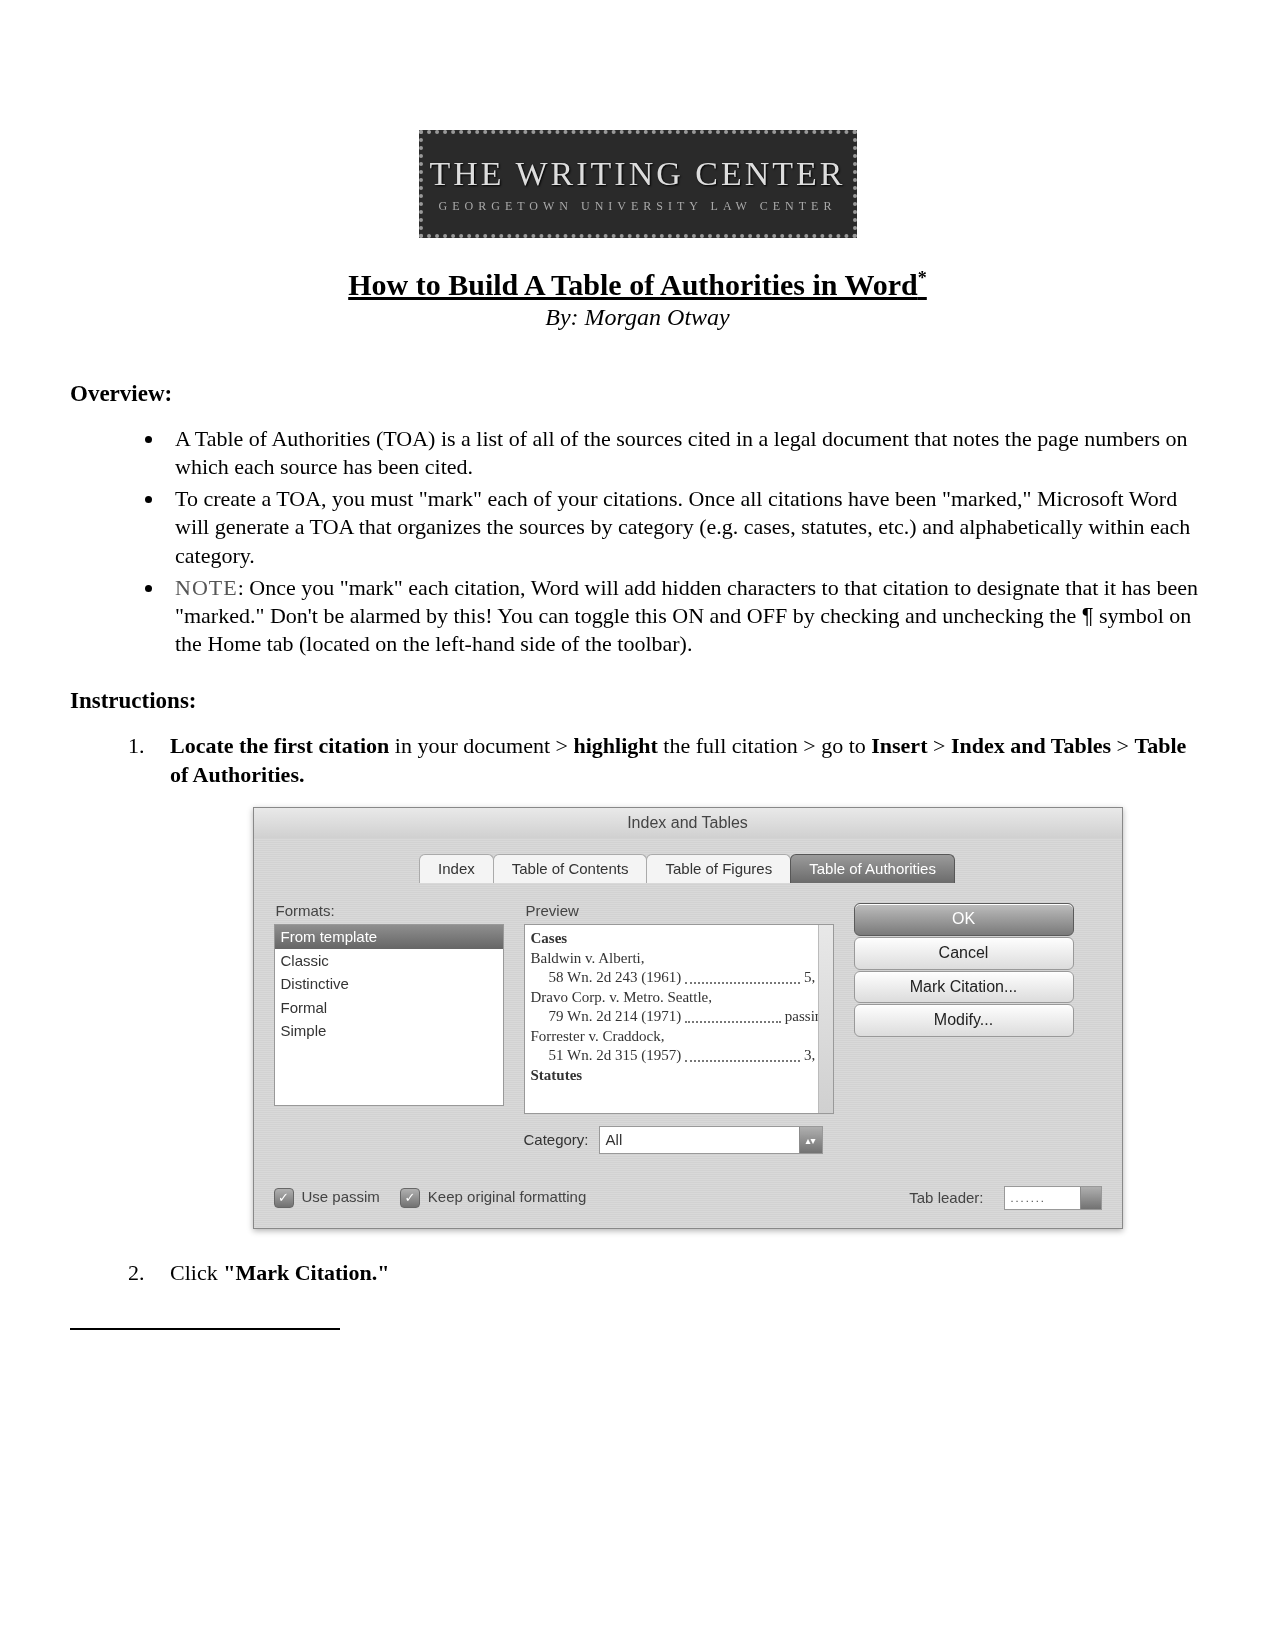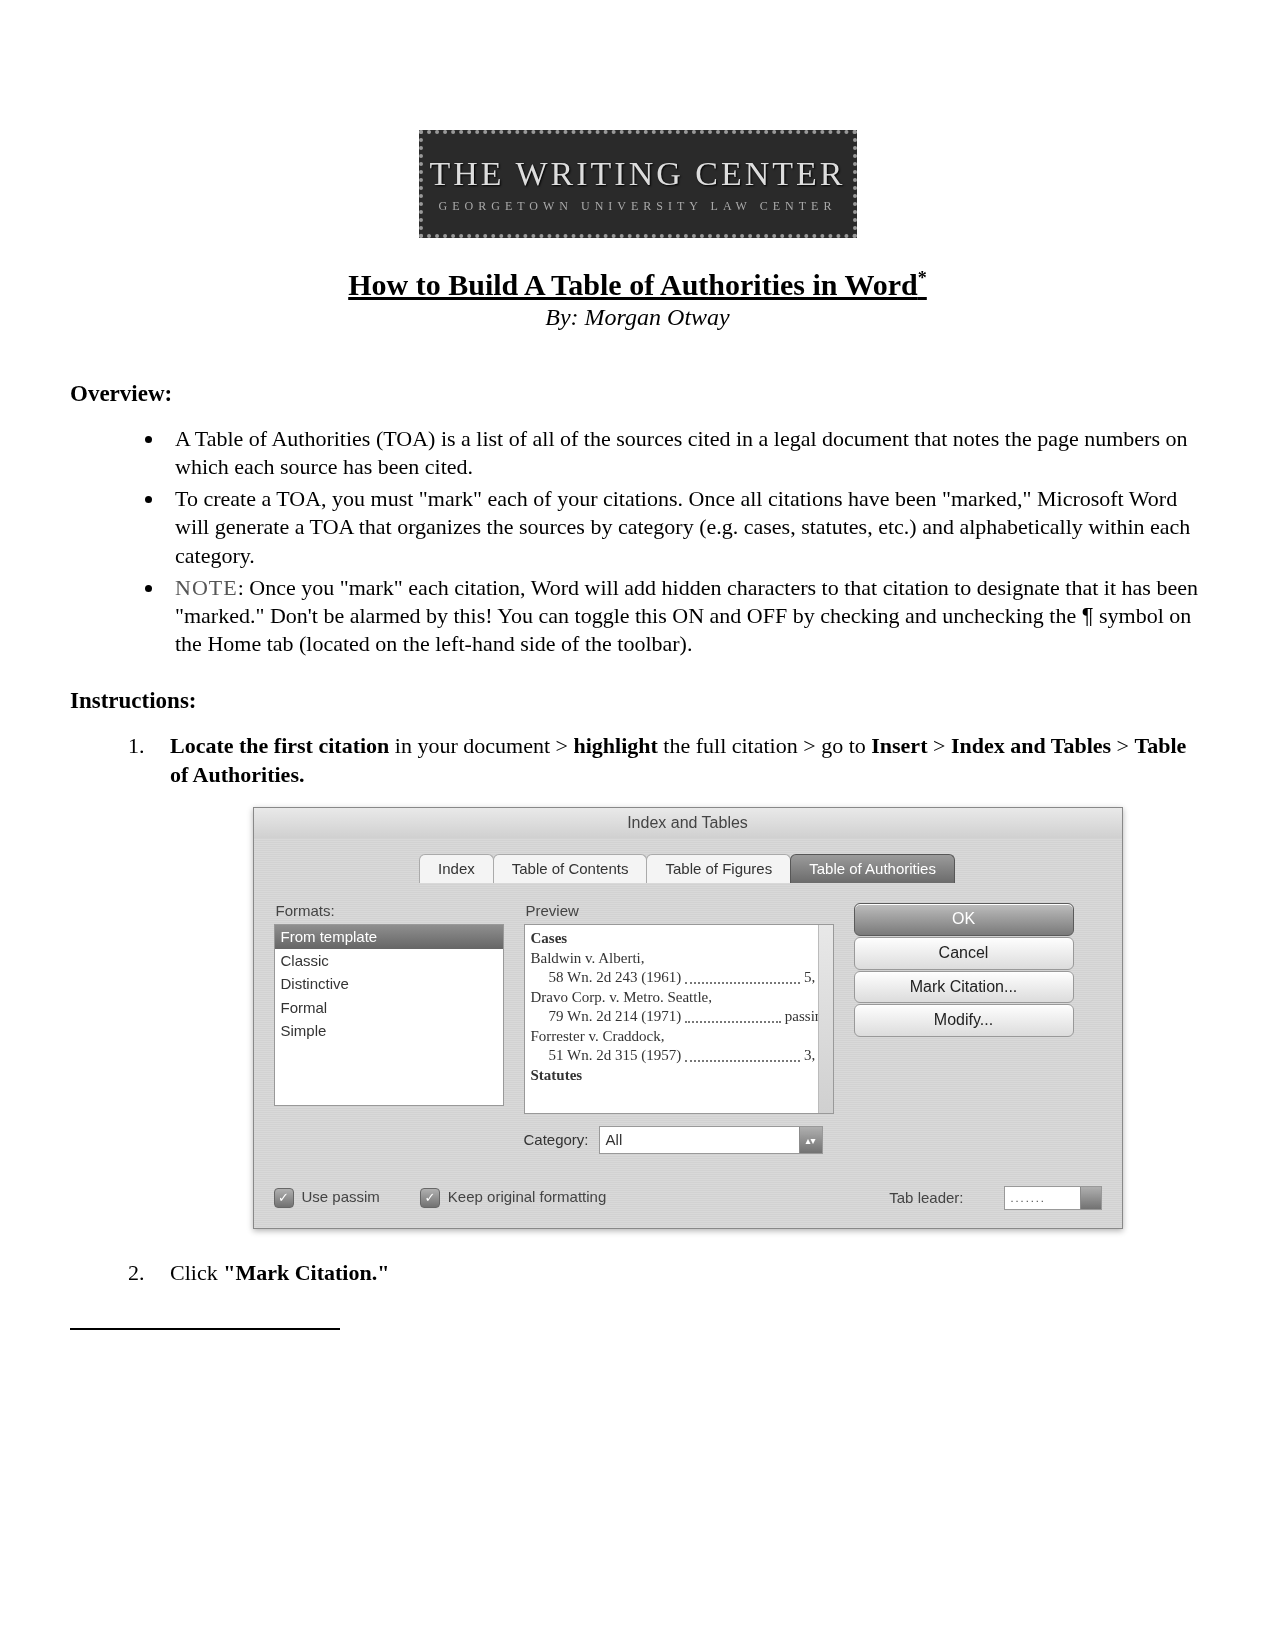--- a/index.html
+++ b/index.html
@@ -213,21 +213,21 @@
     align-items: center;
     justify-content: center;
     color: #fff;
     font-size: 10px;
     flex-direction: column;
   }
   .bottom-row {
     display: flex;
     align-items: center;
     padding: 22px 20px 18px 20px;
-    gap: 40px;
+    gap: 20px;
     color: #444;
   }
   .checkbox {
     width: 18px; height: 18px;
     background: linear-gradient(#8cb5e6,#4b76b4);
     border: 1px solid #4b6a96;
     border-radius: 4px;
     display: inline-flex;
     align-items: center;
     justify-content: center;

